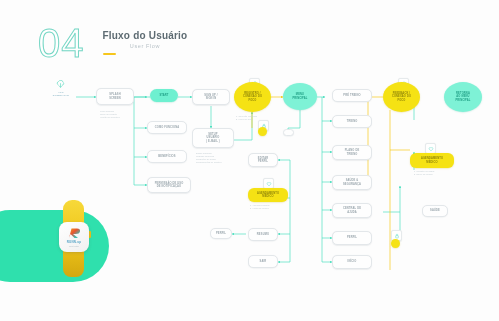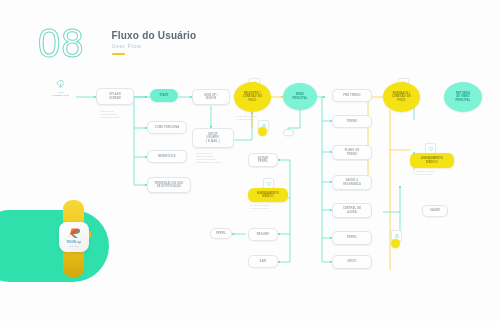--- a/index.html
+++ b/index.html
@@ -13,21 +13,21 @@
 
   
   .hdr{position:absolute;left:38px;top:24px;display:flex;align-items:flex-start;}
   .hdr-num{
     font-size:40px;line-height:38px;font-weight:400;
     color:#ffffff;
     -webkit-text-stroke:1px #74d6c4;
     letter-spacing:1px;
     font-family:"Liberation Sans",sans-serif;
   }
-  .hdr-txt{margin-left:27px;padding-top:6px;}
+  .hdr-txt{margin-left:18px;padding-top:6px;text-align:center;}
   .hdr-title{font-size:10px;font-weight:700;color:#5d6b72;letter-spacing:.2px;}
   .hdr-sub{font-size:5.5px;color:#b9c3c8;letter-spacing:.6px;margin-top:2px;}
   .hdr-rule{width:13px;height:2px;background:#f6c61d;margin-top:4px;border-radius:1px;}
 
   
   .teal-blob{
     position:absolute;left:-26px;top:210px;width:135px;height:72px;
     background:#2fe0ad;border-radius:36px;
   }
   .watch{position:absolute;left:52px;top:200px;width:44px;height:75px;}
@@ -105,21 +105,21 @@
 
   .cap{position:absolute;font-size:2.4px;font-weight:700;color:#8fb9c9;
     letter-spacing:.3px;text-align:center;line-height:1.3;}
 </style>
 </head>
 <body>
 
 <div id="slide">
 
   <div class="hdr">
-    <div class="hdr-num">08</div>
+    <div class="hdr-num">04</div>
     <div class="hdr-txt">
       <div class="hdr-title">Fluxo do Usuário</div>
       <div class="hdr-sub">User Flow</div>
       <div class="hdr-rule"></div>
     </div>
   </div>
 
   <div class="teal-blob"></div>
   <div class="watch">
     <div class="strap-top"></div>

